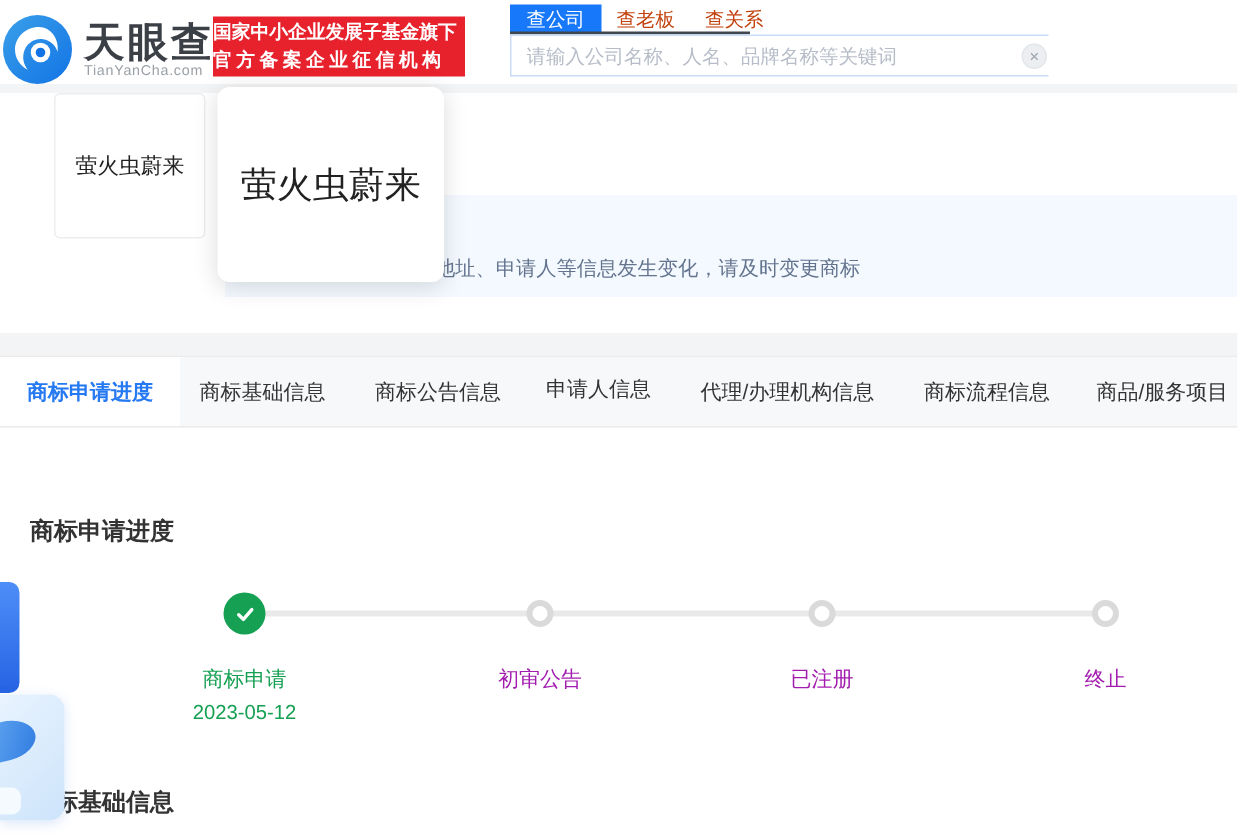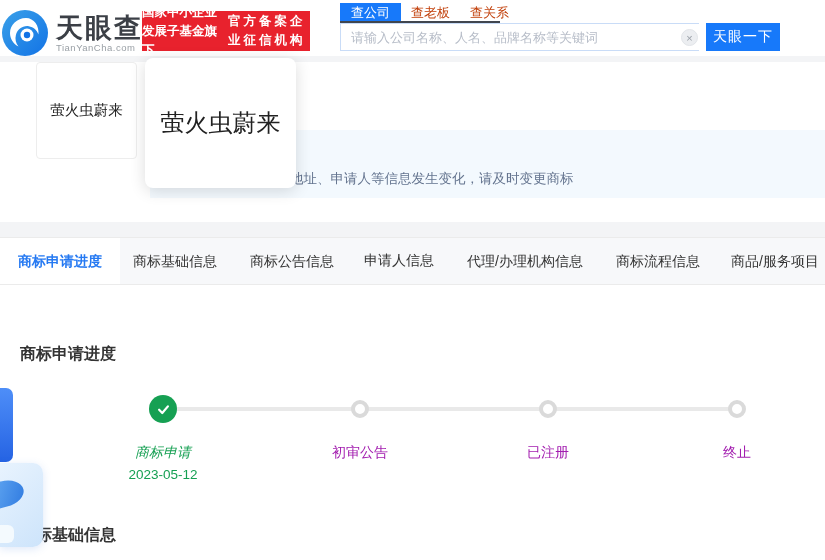--- a/index.html
+++ b/index.html
@@ -15,21 +15,21 @@
   
   .header{position:absolute;left:0;top:0;width:825px;height:56px;background:#fff;padding-left:28px;}
   .logo{position:absolute;left:2px;top:10px;display:flex;align-items:flex-start;}
   .logo-circle{width:46px;height:46px;display:block;}
   .logo-text-wrap{margin-left:8px;padding-top:5px;}
   .logo-cn{font-size:27px;font-weight:bold;color:#3b3f46;letter-spacing:2px;line-height:26px;}
   .logo-en{font-size:9.5px;color:#9aa0a6;letter-spacing:0.5px;margin-top:1px;}
   .badge{
     position:absolute;left:142px;top:11px;width:168px;height:40px;
     background:#e8222d;color:#fff;font-weight:bold;
-    display:flex;flex-direction:row;justify-content:center;align-items:center;
+    display:flex;flex-direction:column;justify-content:center;
   }
   .badge-line1{font-size:12.5px;line-height:19px;}
   .badge-line2{font-size:12.5px;line-height:19px;letter-spacing:3px;}
 
   .search-tabs{position:absolute;left:340px;top:3px;height:19px;display:flex;align-items:center;}
   .search-tab{font-size:13px;color:#c2410c;padding:0 10px;height:19px;line-height:19px;cursor:pointer;}
   .search-tab.active{background:#1779fa;color:#fff;padding:0 11px;}
   .search-tab-underline{position:absolute;left:340px;top:21px;width:160px;height:2px;background:#40464f;}
   .search-input{
     position:absolute;left:340px;top:23px;width:348px;height:26px;
@@ -157,21 +157,20 @@
 
   <div class="search-tabs">
     <div class="search-tab active">查公司</div>
     <div class="search-tab">查老板</div>
     <div class="search-tab">查关系</div>
   </div>
   <div class="search-tab-underline"></div>
 
   <input class="search-input" placeholder="请输入公司名称、人名、品牌名称等关键词" style="">
   <div class="clear-btn">×</div>
-  <button class="search-btn">天眼一下</button>
 </div>
 
 <div class="gap-strip" style="top:56px;height:6px;"></div>
 
 <div class="abs" style="left:0;top:62px;width:825px;height:160px;background:#fff;">
   <span class="info-row-text" style="left:290px;">038</span>
   <span class="info-row-text" style="left:358px;">国际分类：09-科学仪器</span>
   <span class="info-row-text" style="left:543px;">当前状态：商标申请中</span>
 </div>
 
@@ -204,21 +203,21 @@
 
 <div class="tl-dot-done">
   <svg width="15" height="15" viewBox="0 0 24 24">
     <path d="M5 12.5l5 5 9-10.5" stroke="#fff" stroke-width="3.6" fill="none" stroke-linecap="round" stroke-linejoin="round"></path>
   </svg>
 </div>
 <div class="tl-dot" style="left:351px;"></div>
 <div class="tl-dot" style="left:539px;"></div>
 <div class="tl-dot" style="left:728px;"></div>
 
-<div class="tl-label done" style="left:163px;font-style:italic;">商标申请</div>
+<div class="tl-label done" style="left:163px;">商标申请</div>
 <div class="tl-date" style="left:163px;text-align:right;">2023-05-12</div>
 <div class="tl-label" style="left:360px;">初审公告</div>
 <div class="tl-label" style="left:548px;">已注册</div>
 <div class="tl-label" style="left:737px;">终止</div>
 
 <div class="section-title" style="top:525px;">商标基础信息</div>
 
 <div class="float-tab"></div>
 <div class="float-box">
   <div class="float-box-swoosh"></div>

